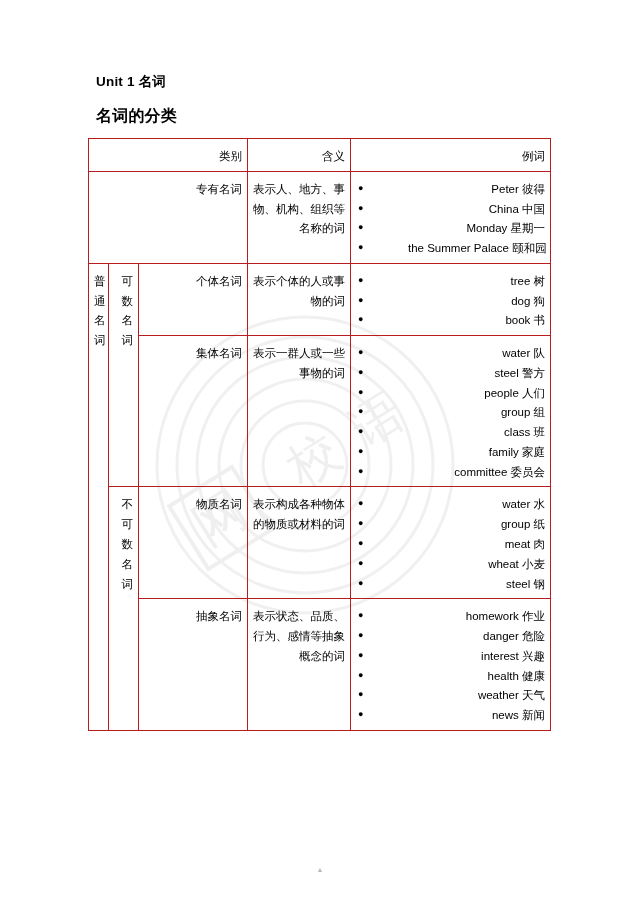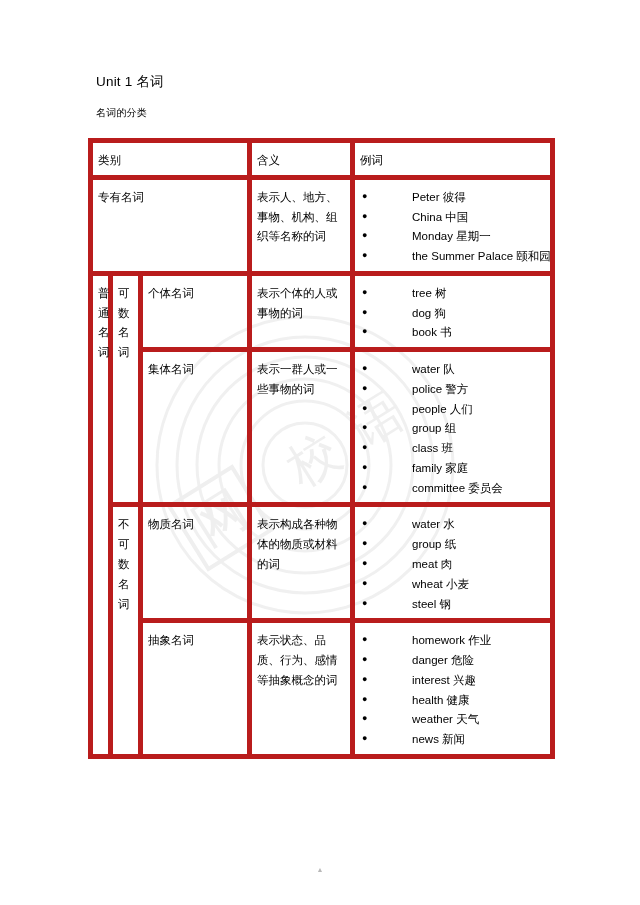--- a/index.html
+++ b/index.html
@@ -33,53 +33,53 @@
     opacity: 0.55;
     z-index: 0;
   }
 
   
   .doc-heading {
     position: absolute;
     left: 96px;
     top: 73px;
     font-size: 13.5px;
-    font-weight: normal;
+    font-weight: bold;
     letter-spacing: 0.2px;
     z-index: 2;
   }
   .doc-subheading {
     position: absolute;
     left: 96px;
     top: 106px;
-    font-size: 10px;
-    font-weight: normal;
+    font-size: 16px;
+    font-weight: bold;
     letter-spacing: 0.2px;
     z-index: 2;
   }
 
   
   .grammar-table {
     position: absolute;
     left: 88px;
     top: 138px;
     width: 462px;
     border-collapse: collapse;
     table-layout: fixed;
     z-index: 2;
     background: transparent;
   }
   .grammar-table td, .grammar-table th {
-    border: 5px solid #b91c1c;
+    border: 1px solid #b91c1c;
     vertical-align: top;
     padding: 8px 5px 4px 5px;
     font-size: 11.5px;
     line-height: 1.72;
     font-weight: normal;
-    text-align: left;
+    text-align: right;
     background: transparent;
   }
   .col-a { width: 20px; }
   .col-b { width: 30px; }
   .col-c { width: 109px; }
   .col-d { width: 103px; }
   .col-e { width: 200px; }
 
   .hdr td { height: 16px; }
 
@@ -193,21 +193,21 @@
           </ul>
         </td>
       </tr>
 
       <tr>
         <td>集体名词</td>
         <td class="meaning">表示一群人或一些事物的词</td>
         <td>
           <ul class="examples">
             <li><span class="bullet">●</span><span>water 队</span></li>
-            <li><span class="bullet">●</span><span>police 警方</span></li>
+            <li><span class="bullet">●</span><span>steel 警方</span></li>
             <li><span class="bullet">●</span><span>people 人们</span></li>
             <li><span class="bullet">●</span><span>group 组</span></li>
             <li><span class="bullet">●</span><span>class 班</span></li>
             <li><span class="bullet">●</span><span>family 家庭</span></li>
             <li><span class="bullet">●</span><span>committee 委员会</span></li>
           </ul>
         </td>
       </tr>
 
       <tr>

